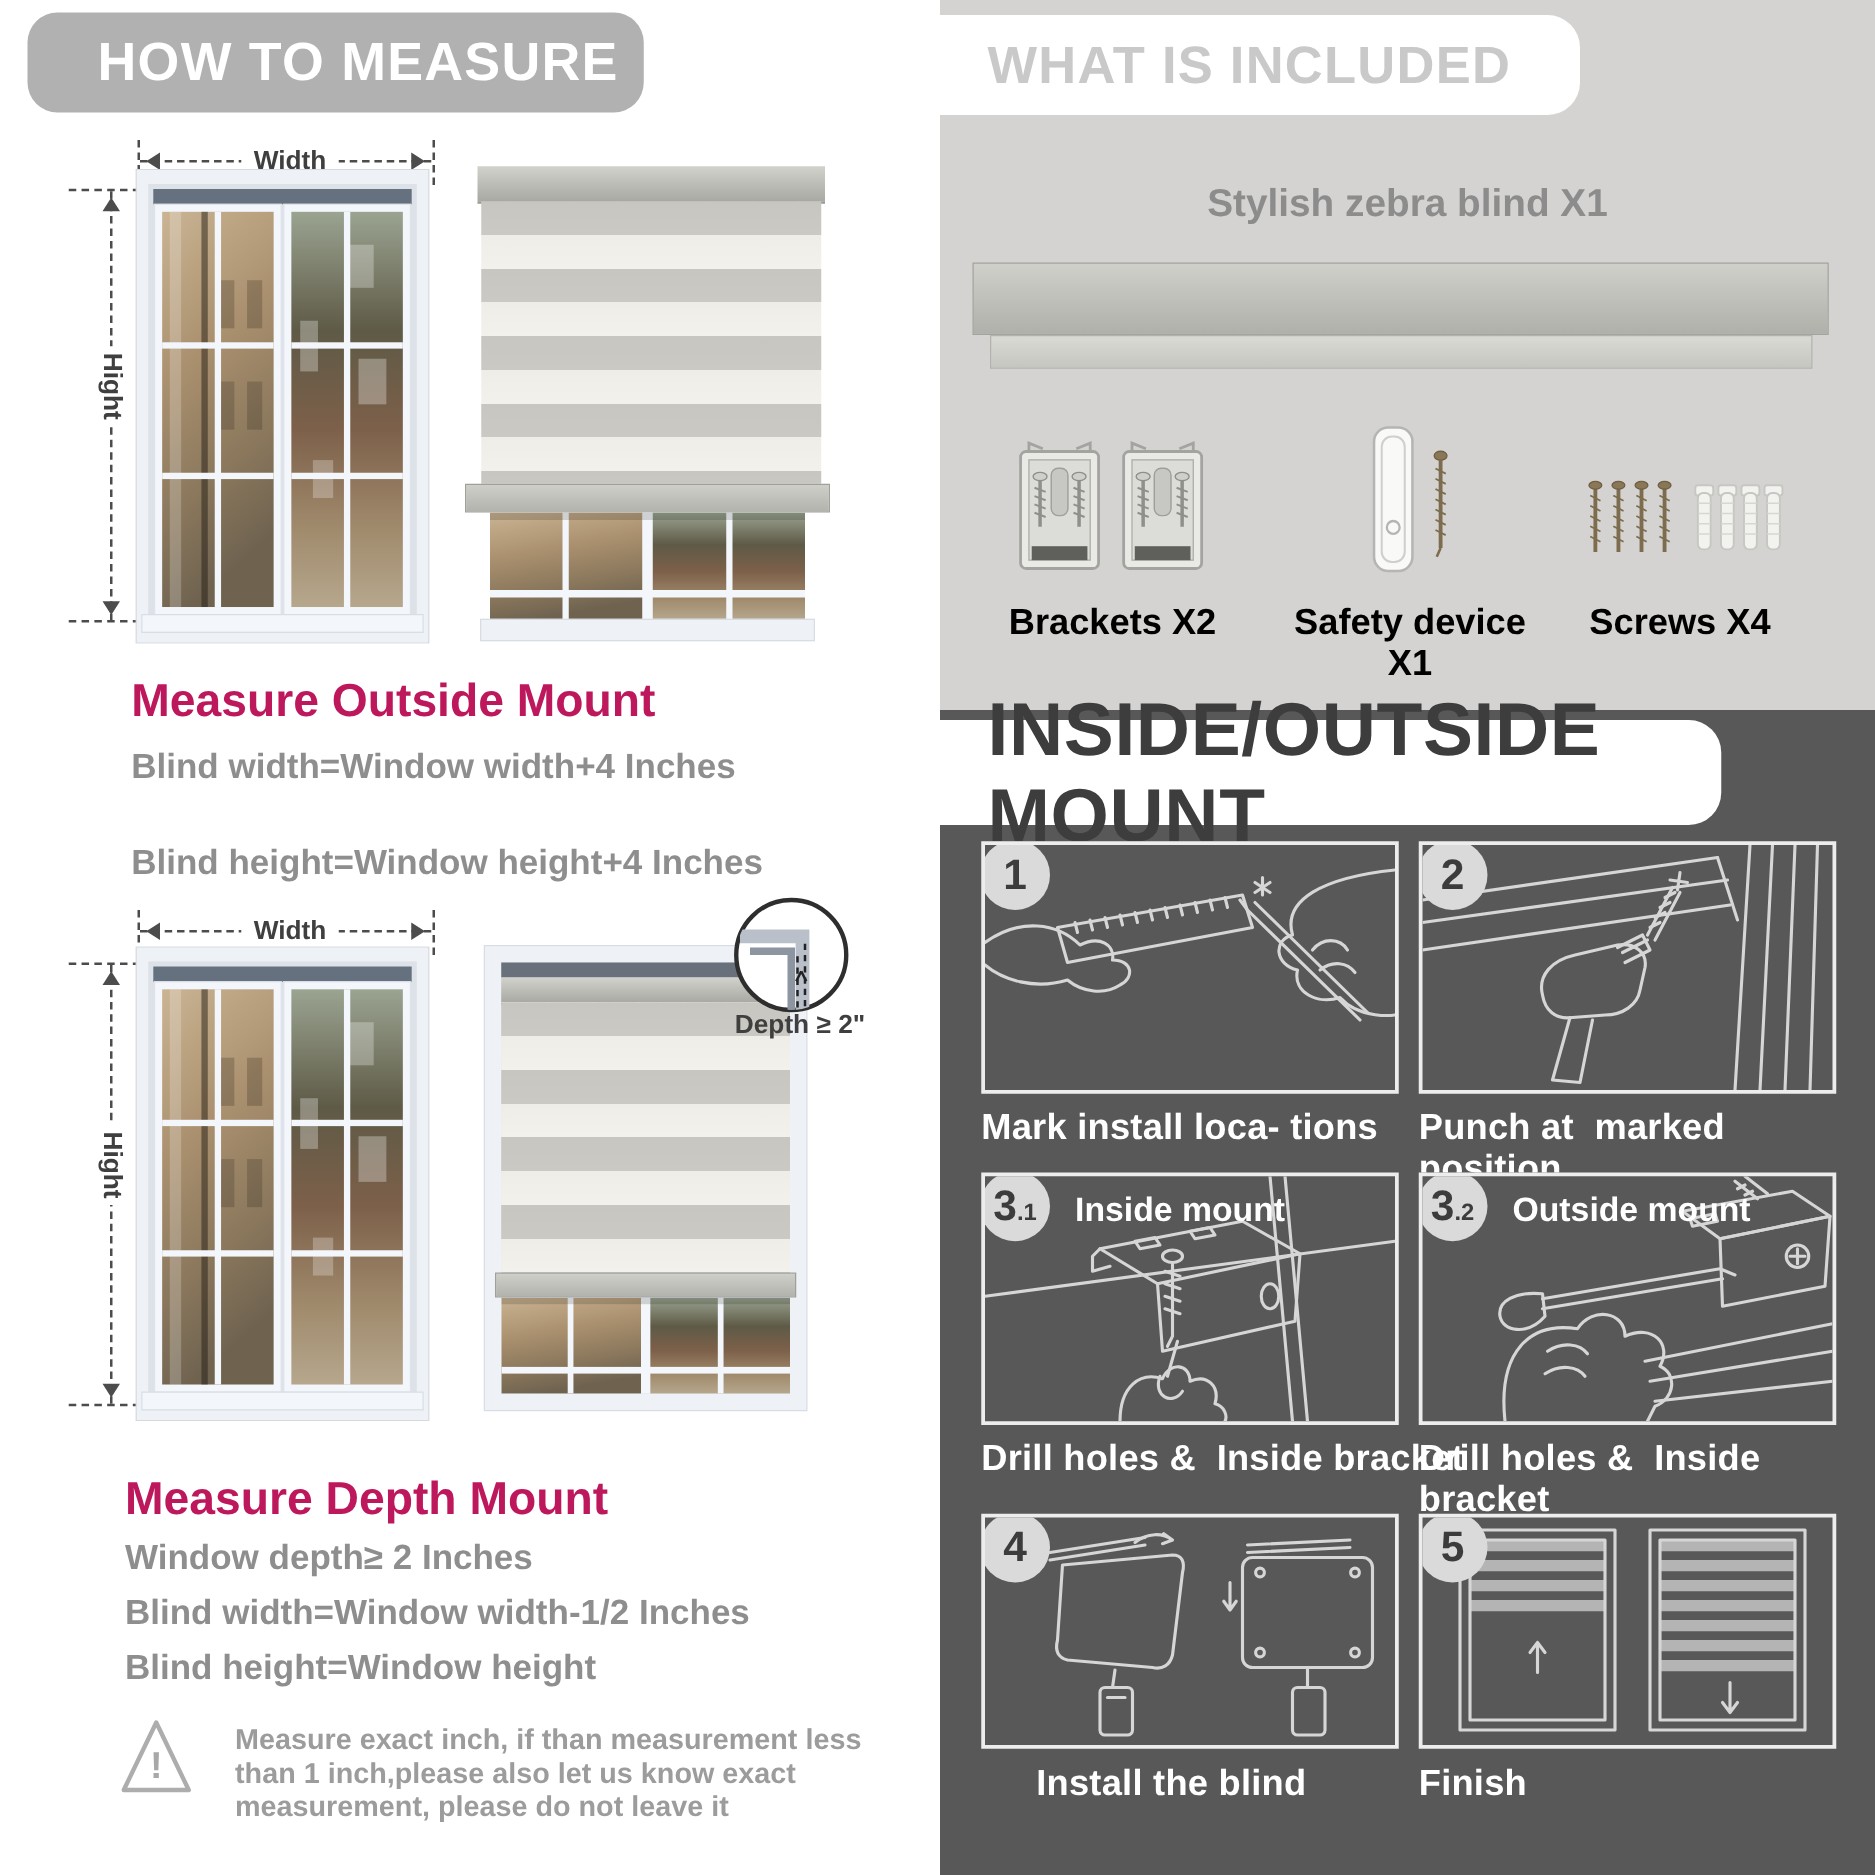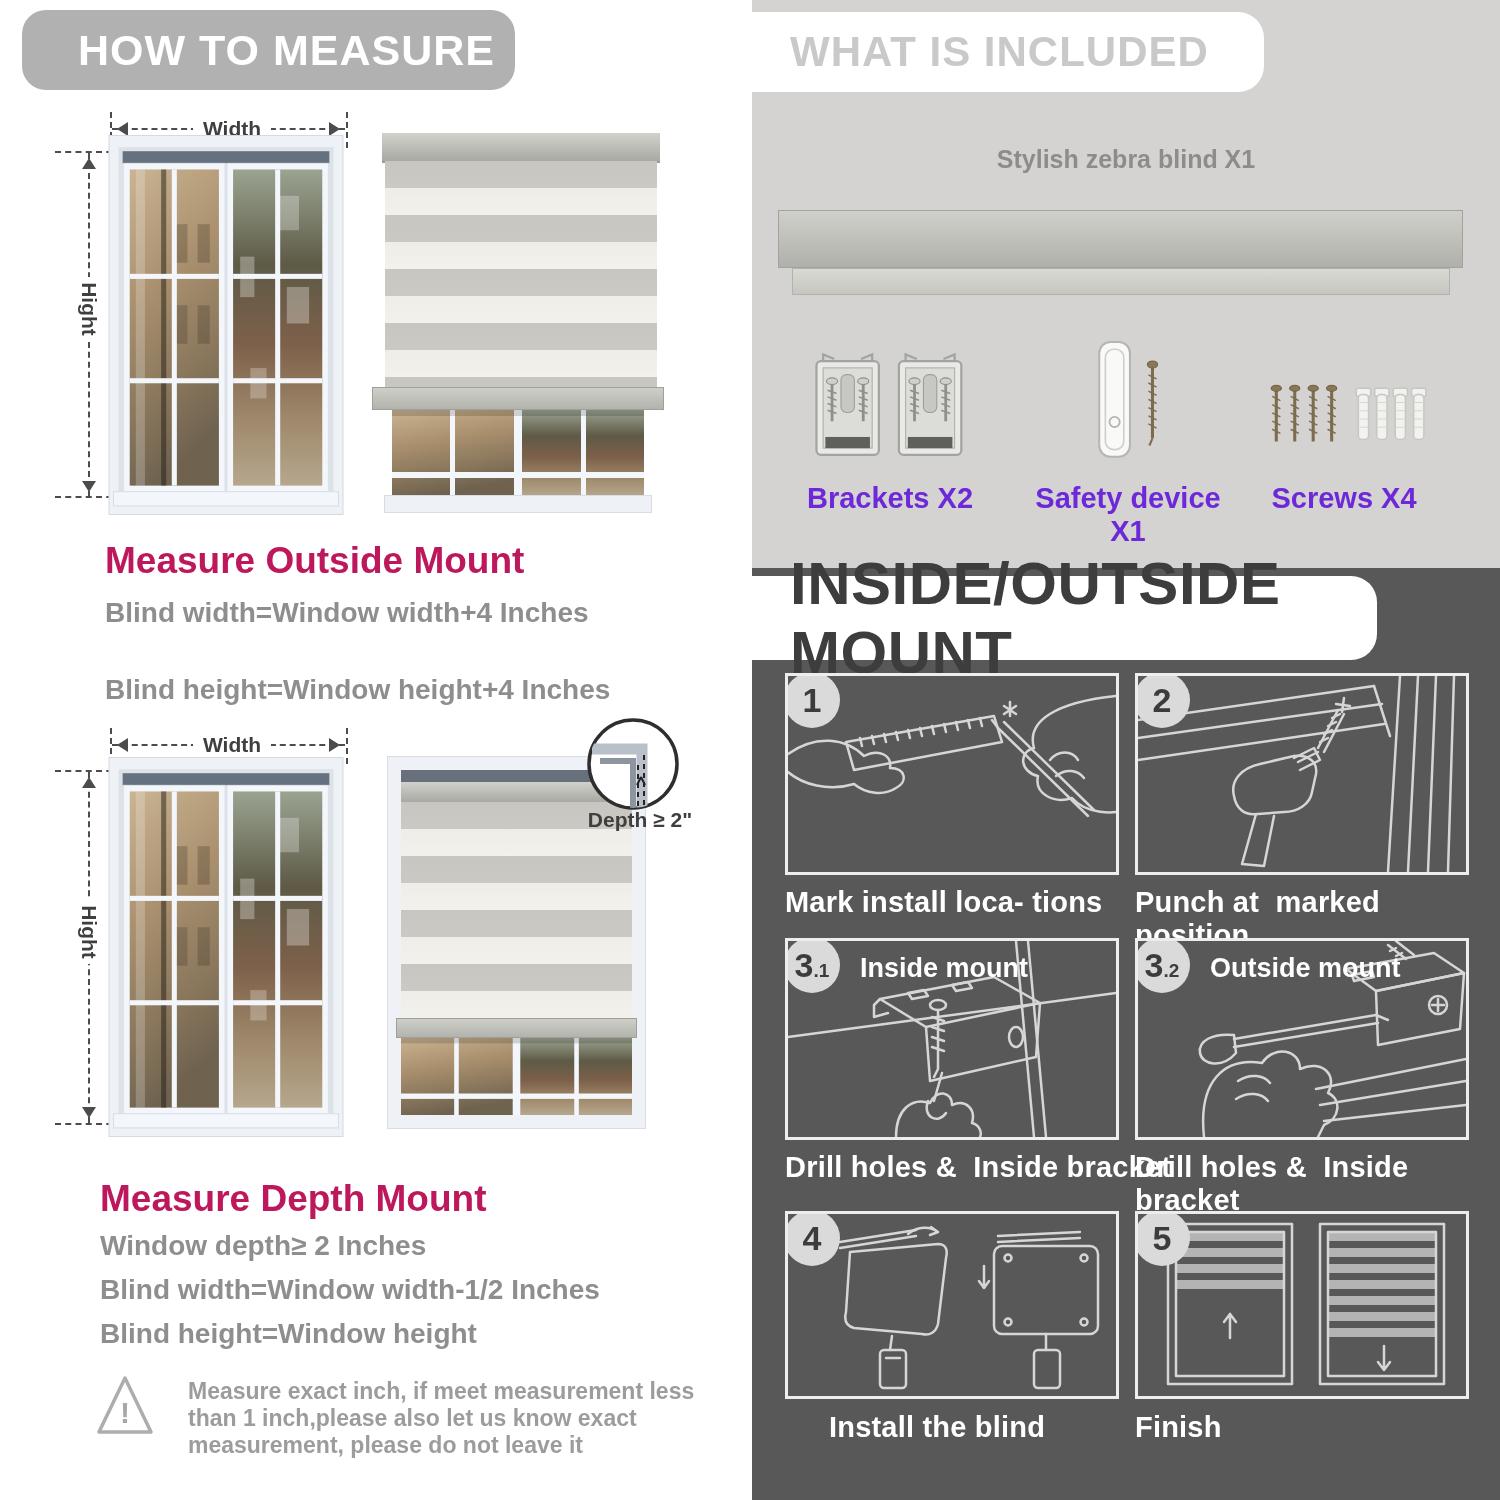--- a/index.html
+++ b/index.html
@@ -45,28 +45,28 @@
   .warn-tri{position:absolute;left:95px;top:1372px;width:60px;height:66px;}
   .warn-mark{position:absolute;left:95px;top:1396px;width:60px;text-align:center;
              font-size:30px;font-weight:800;color:#a8a8a8;}
 
   
   #right-top{position:absolute;left:752px;top:0;width:748px;height:568px;background:#d4d3d1;}
   .badge-wii{position:absolute;left:0;top:12px;width:512px;height:80px;background:#fff;
              border-radius:0 26px 26px 0;color:#c9c9c9;font-size:42px;font-weight:800;letter-spacing:1px;
              display:flex;align-items:center;padding-left:38px;box-sizing:border-box;}
   .blind-label{position:absolute;left:0;top:145px;width:748px;text-align:center;
-               font-size:25px;font-weight:700;color:#8c8c8c;}
+               font-size:31px;font-weight:700;color:#8c8c8c;}
   .rail-main{position:absolute;left:26px;top:210px;width:685px;height:58px;
              background:linear-gradient(180deg,#d0d0cb,#bdbdb8 60%,#b0b0ab),
              repeating-linear-gradient(90deg,rgba(255,255,255,.08) 0 3px,rgba(0,0,0,.04) 3px 6px);
              border:1px solid #a2a29e;box-sizing:border-box;}
   .rail-step{position:absolute;left:40px;top:268px;width:658px;height:27px;
              background:linear-gradient(180deg,#dadad5,#c6c6c1);border:1px solid #b3b3ae;box-sizing:border-box;}
-  .item-label{position:absolute;top:482px;width:220px;text-align:center;font-size:29px;font-weight:700;color:#6d28d9;}
+  .item-label{position:absolute;top:482px;width:220px;text-align:center;font-size:29px;font-weight:700;color:#000000;}
 
   
   #right-bottom{position:absolute;left:752px;top:568px;width:748px;height:932px;background:#585858;}
   .badge-iom{position:absolute;left:0;top:8px;width:625px;height:84px;background:#fff;
              border-radius:0 26px 26px 0;color:#3d3d3d;font-size:60px;font-weight:800;letter-spacing:.5px;
              display:flex;align-items:center;padding-left:38px;box-sizing:border-box;}
   .panel{position:absolute;width:328px;border:3px solid #ededed;box-sizing:content-box;overflow:hidden;background:#585858;}
   .panel svg{position:absolute;left:0;top:0;}
   .stepnum{position:absolute;left:-4px;top:-4px;width:56px;height:56px;border-radius:50%;background:#dadada;
            color:#3c3c3c;font-weight:800;font-size:34px;display:flex;align-items:center;justify-content:center;}
@@ -221,21 +221,21 @@
   <div class="h1" style="left:100px;top:1178px;">Measure Depth Mount</div>
   <div class="gline" style="left:100px;top:1230px;">Window depth≥ 2 Inches</div>
   <div class="gline" style="left:100px;top:1274px;">Blind width=Window width-1/2 Inches</div>
   <div class="gline" style="left:100px;top:1318px;">Blind height=Window height</div>
 
   <svg class="warn-tri" viewBox="0 0 60 66">
     <path d="M30,6 L56,60 L4,60 Z" fill="none" stroke="#adadad" stroke-width="3.5" stroke-linejoin="round"></path>
   </svg>
   <div class="warn-mark">!</div>
   <div class="warn-lines">
-    <div>Measure exact inch, if meet measurement less</div>
+    <div>Measure exact inch, if than measurement less</div>
     <div>than 1 inch,please also let us know exact</div>
     <div>measurement, please do not leave it</div>
   </div>
 
   <div id="right-top">
     <div class="badge-wii">
       <span>WHAT IS INCLUDED</span>
     </div>
     <div class="blind-label">Stylish zebra blind X1</div>
     <div class="rail-main"></div>

